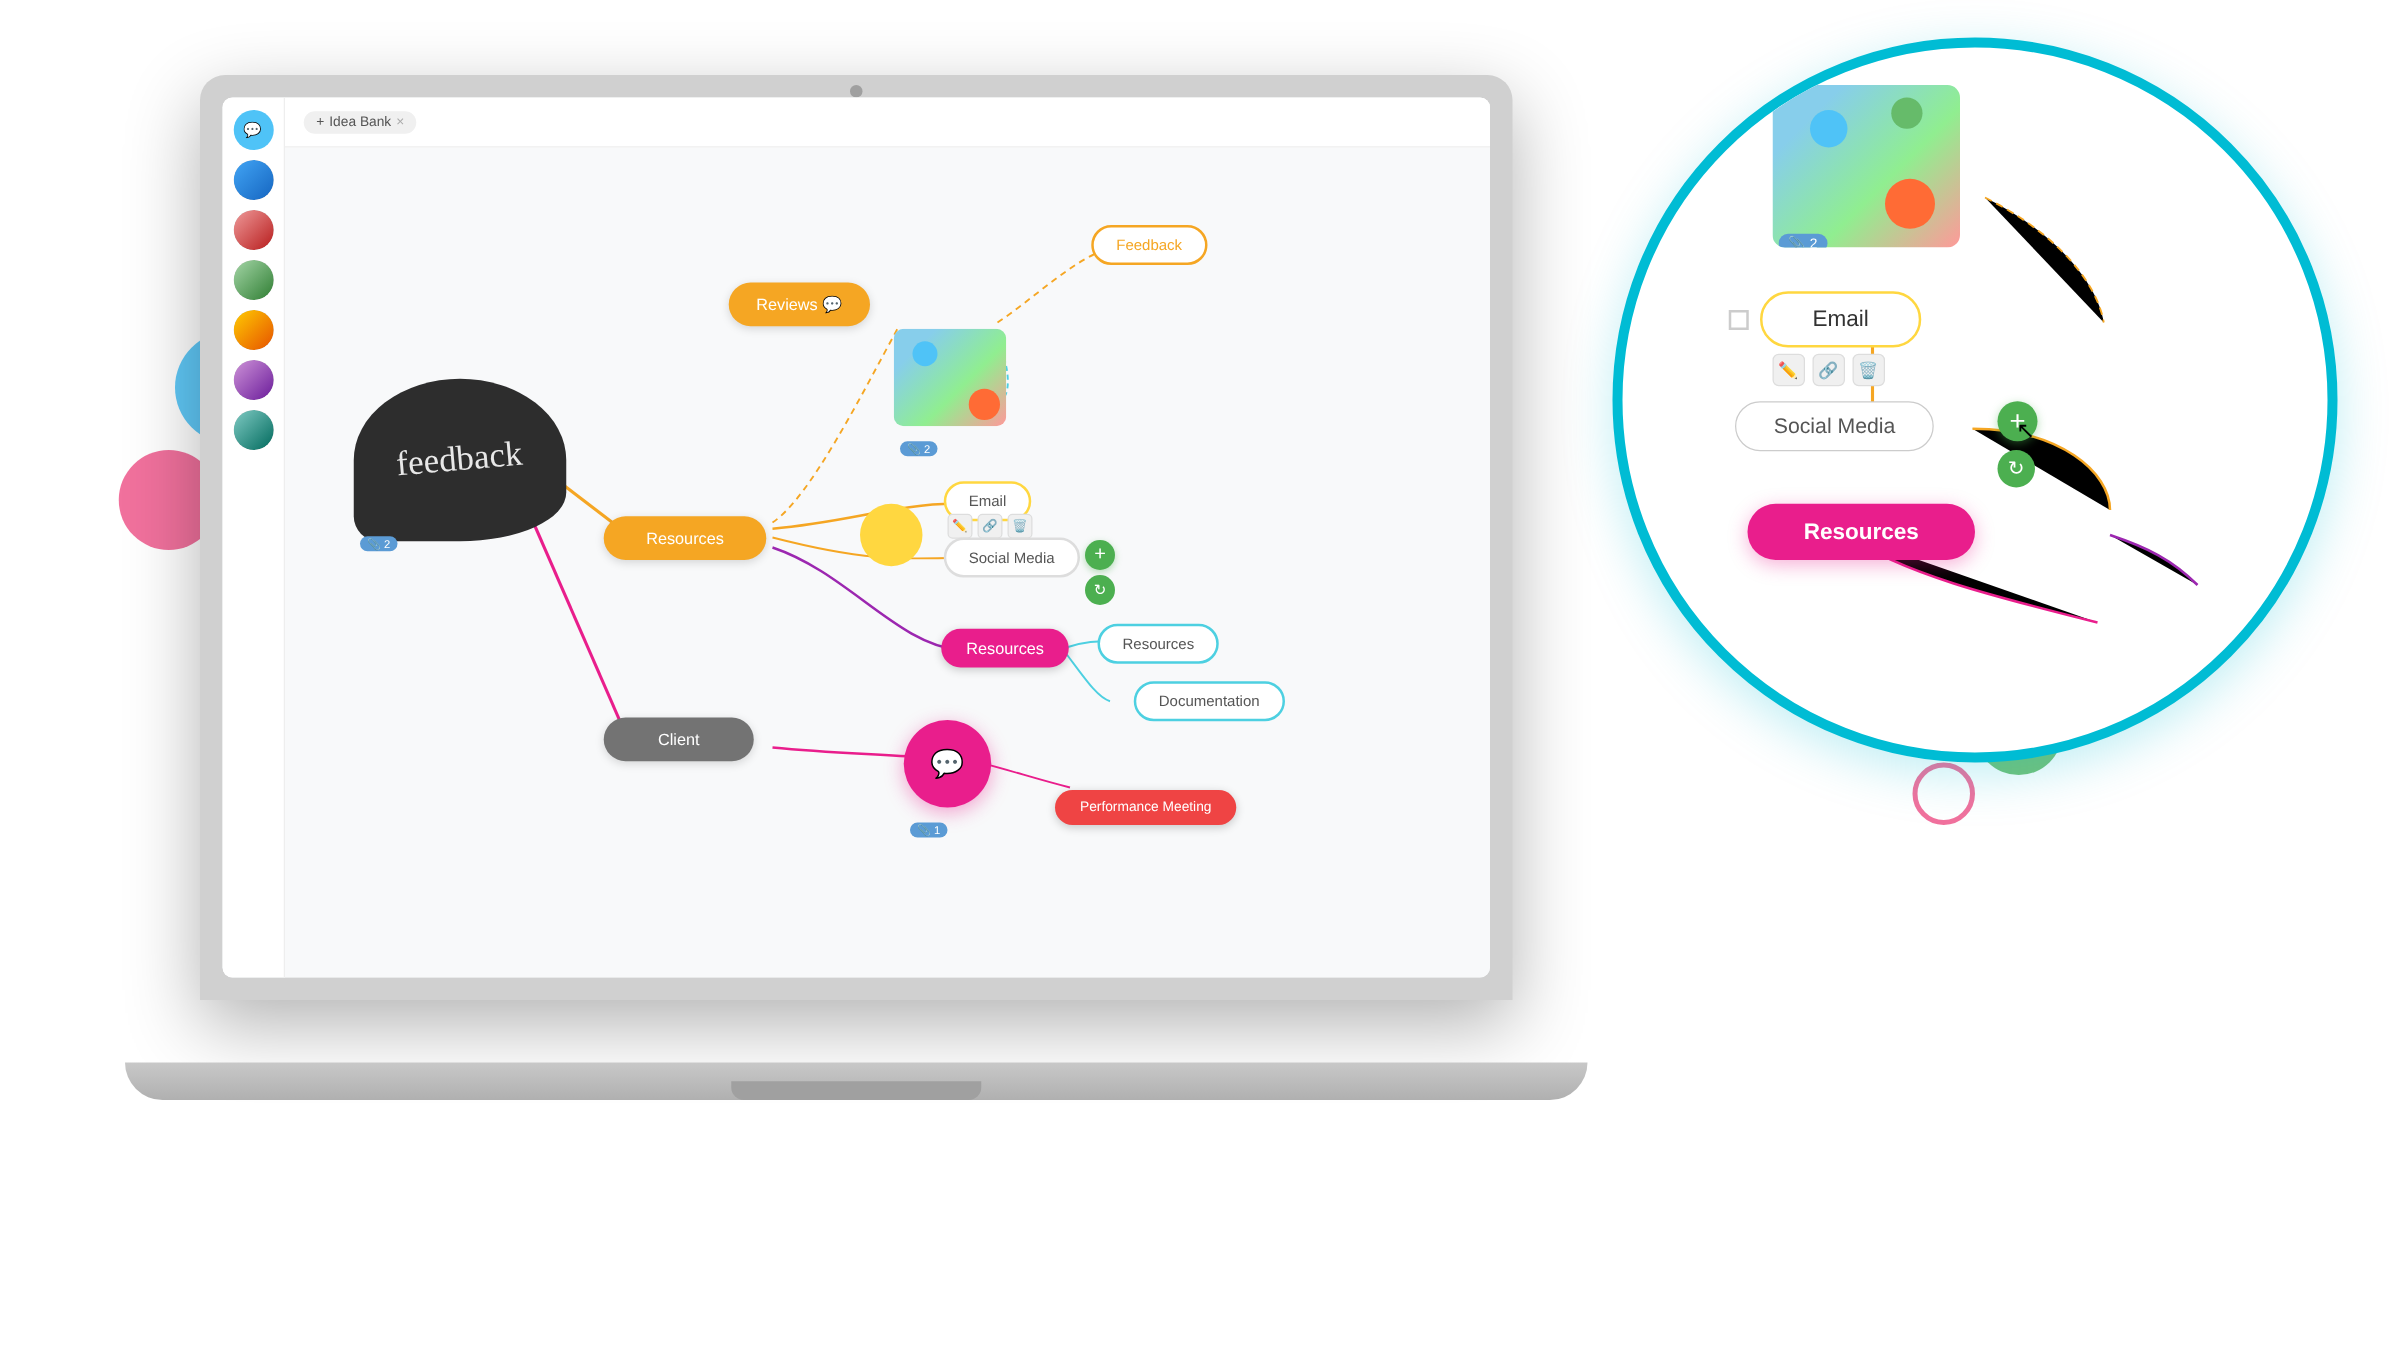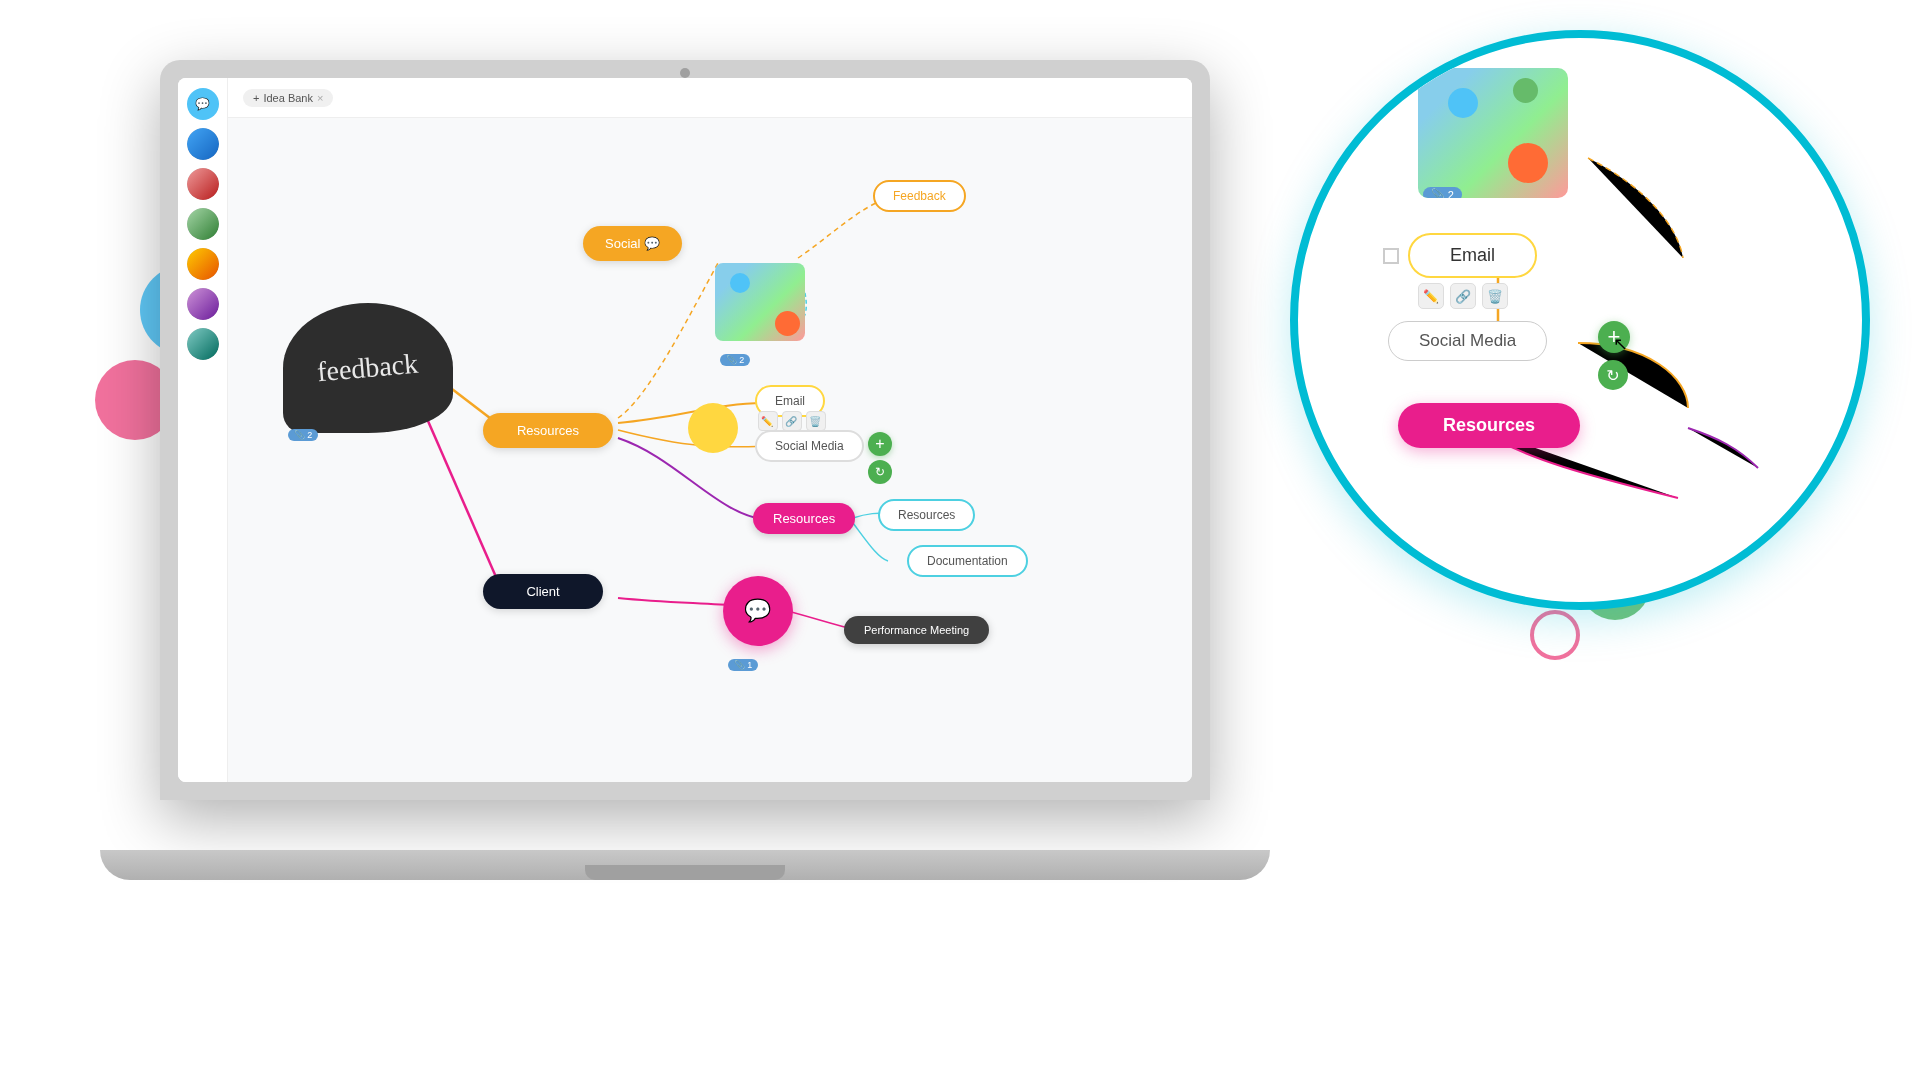--- a/index.html
+++ b/index.html
@@ -411,21 +411,21 @@
                 <span class="chalk-text">feedback</span>
               </div>
               <div class="attach-badge">
                 <span>📎</span>
                 <span>2</span>
               </div>
             </div>
 
             <div class="node" style="left:355px;top:108px;">
               <div class="node-oval" style="background:#f5a623;">
-                Social 💬
+                Reviews 💬
               </div>
             </div>
 
             <div class="node" style="left:645px;top:62px;">
               <div class="node-outlined" style="border-color:#f5a623;color:#f5a623;">
                 Feedback
               </div>
             </div>
 
             <div style="position:absolute;left:487px;top:145px;">
@@ -484,35 +484,35 @@
               </div>
             </div>
 
             <div class="node" style="left:679px;top:427px;">
               <div class="node-outlined" style="border-color:#4dd0e1;">
                 Documentation
               </div>
             </div>
 
             <div class="node" style="left:255px;top:456px;">
-              <div class="node-oval" style="background:#0f172a;min-width:120px;text-align:center;">
+              <div class="node-oval" style="background:#737373;min-width:120px;text-align:center;">
                 Client
               </div>
             </div>
 
             <div style="position:absolute;left:495px;top:458px;">
               <div class="pink-circle-node">💬</div>
               <div class="attach-badge" style="position:relative;display:inline-flex;margin-top:2px;">
                 <span>📎</span>
                 <span>1</span>
               </div>
             </div>
 
             <div class="node" style="left:616px;top:498px;">
-              <div class="node-pill" style="background:#404040;font-size:11px;">
+              <div class="node-pill" style="background:#ef4444;font-size:11px;margin-top:16px;">
                 Performance Meeting
               </div>
             </div>
 
           </div>
 
         </div>
       </div>
     </div>
     <div class="laptop-base"></div>

